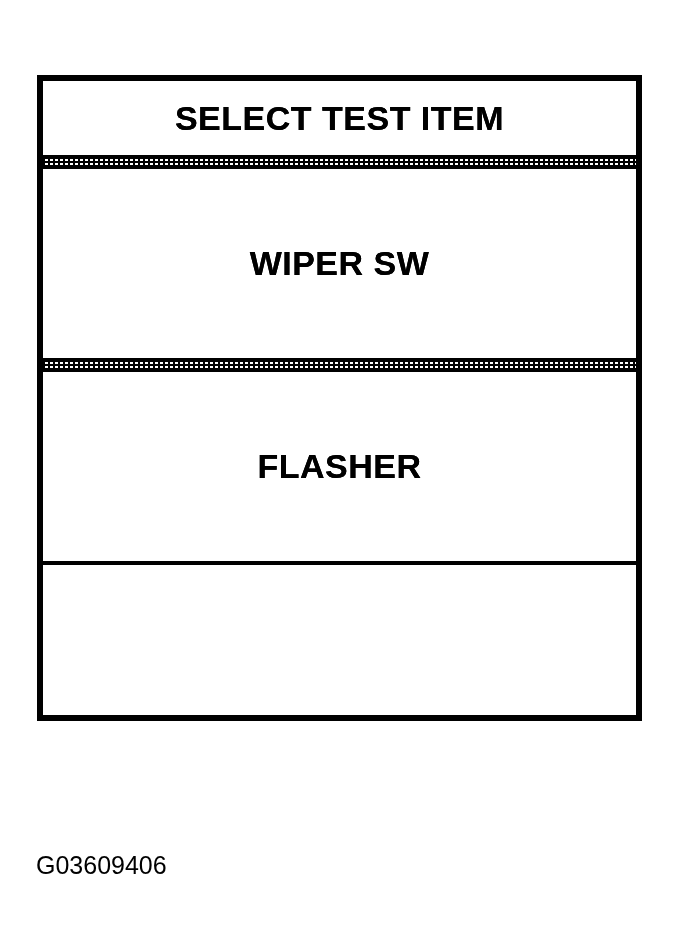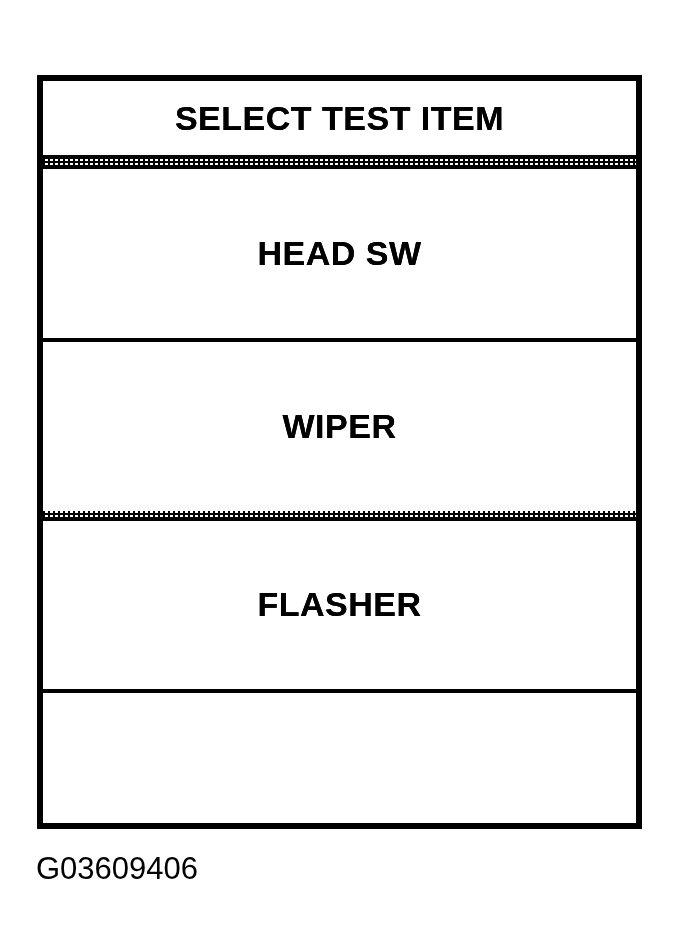--- a/index.html
+++ b/index.html
@@ -18,21 +18,21 @@
     position: absolute;
     left: 0; top: 0;
     width: 679px;
     height: 949px;
   }
   .menu-box {
     position: absolute;
     left: 37px;
     top: 75px;
     width: 605px;
-    height: 754px;
+    height: 646px;
     box-sizing: border-box;
     border: 6px solid #000000;
     background: #ffffff;
     display: flex;
     flex-direction: column;
   }
   .menu-row {
     display: flex;
     align-items: center;
     justify-content: center;
@@ -65,21 +65,21 @@
       repeating-linear-gradient(90deg, #000 0px, #000 2px, transparent 2px, transparent 5px),
       linear-gradient(#000, #000);
     background-size: 100% 100%, 100% 2px;
     background-position: 0 0, 0 2px;
     background-repeat: repeat, no-repeat;
   }
   .figure-id {
     position: absolute;
     left: 36px;
     top: 851px;
-    font-size: 31px;
+    font-size: 25px;
     font-weight: 400;
     color: #000000;
     letter-spacing: 0px;
     white-space: nowrap;
   }
 </style>
 </head>
 <body>
 
 <div class="figure-root">
@@ -92,28 +92,25 @@
 
     <div class="sep-solid"></div>
 
 
     <div class="sep-dotted"></div>
 
 
     <div class="sep-solid"></div>
 
     <div class="menu-row">
-      <span class="menu-label">HEAD SW</span>
+      <span class="menu-label">WIPER SW</span>
     </div>
 
     <div class="sep-solid"></div>
 
-    <div class="menu-row">
-      <span class="menu-label">WIPER</span>
-    </div>
 
     <div class="sep-dotted"></div>
 
 
     <div class="sep-solid"></div>
 
     <div class="menu-row">
       <span class="menu-label">FLASHER</span>
     </div>
 

